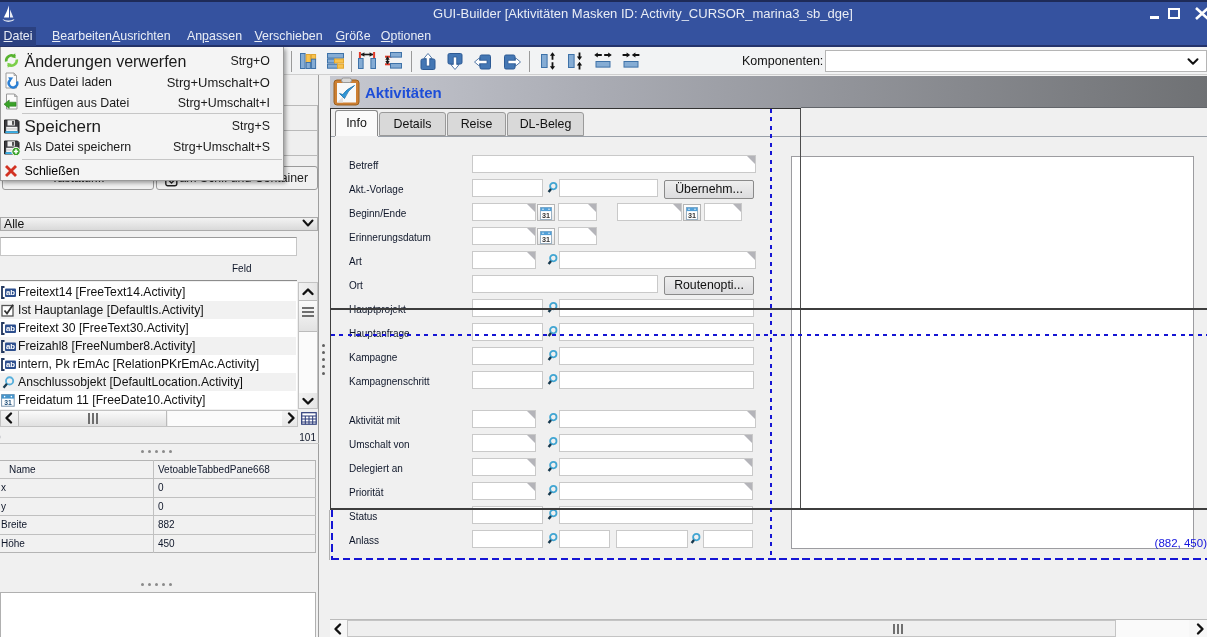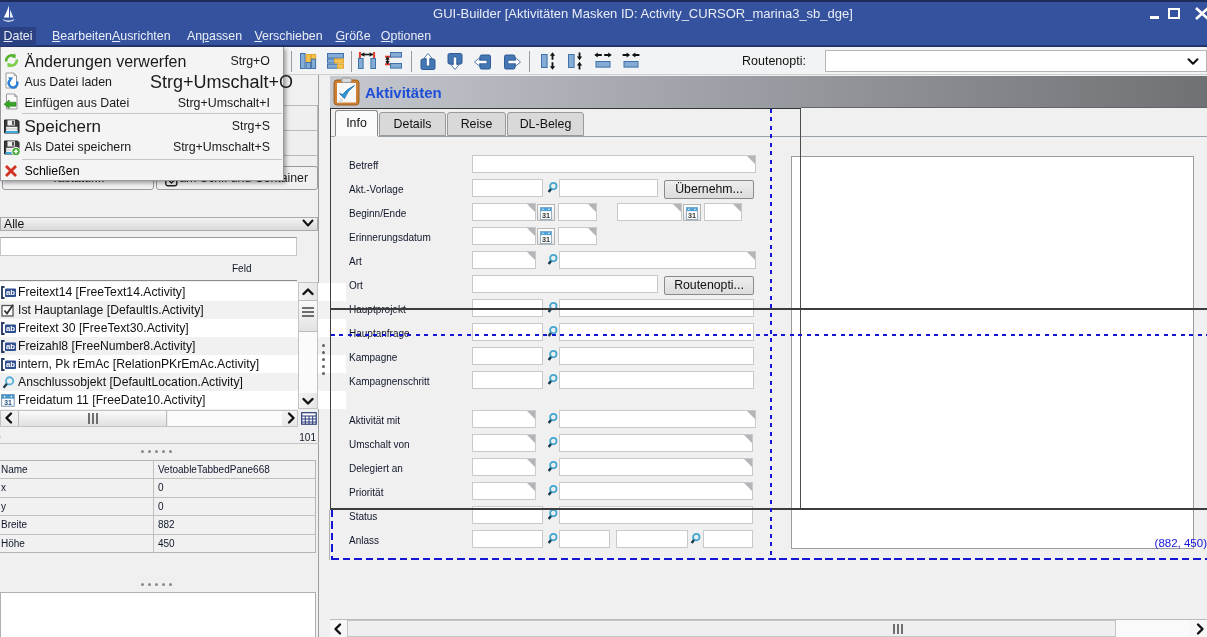--- a/index.html
+++ b/index.html
@@ -4,21 +4,21 @@
 *{margin:0;padding:0;box-sizing:border-box}
 html,body{width:1207px;height:637px;overflow:hidden}
 body{font-family:"Liberation Sans",sans-serif;background:#f0f0f0;position:relative}
 .ab{position:absolute}
 .lb{position:absolute;font-size:10px;color:#0f172a;line-height:15px;white-space:nowrap}
 .f{position:absolute;height:18px;background:#fff;border:1px solid #c9c9c9}
 .f b{position:absolute;right:0;top:0;width:8px;height:8px;background:#b4b4b9;clip-path:polygon(0 0,100% 0,100% 100%)}
 .btn{position:absolute;height:19px;border:1px solid #8a8a8a;border-radius:2px;background:linear-gradient(#eeeeee,#dcdcde);font-size:12.3px;text-align:center;line-height:16px;color:#101010}
 .calb{position:absolute;width:18px;height:17px;border:1px solid #b5b5b5;background:linear-gradient(#fff,#e6e6e6)}
 svg{position:absolute;overflow:visible}
-.row{position:absolute;left:0;width:346px;height:18px;font-size:12.2px;line-height:18px;white-space:nowrap;color:#111}
+.row{position:absolute;left:0;width:296px;height:18px;font-size:12.2px;line-height:18px;white-space:nowrap;color:#111}
 .row span{position:absolute;left:18px;top:0}
 </style></head><body>
 
 <div class="ab" style="left:0;top:0;width:1207px;height:27px;background:#35529f"></div>
 <div class="ab" style="left:0;top:0;width:1207px;height:2px;background:#1e2b58"></div>
 <svg style="left:1px;top:4px" width="16" height="19" viewBox="0 0 16 19">
 <path d="M8 1.5 L8 13.5 L2.8 13.5 Q5.8 8 8 1.5 Z" fill="#fff"></path>
 <path d="M9 5.5 L9 13.5 L12.3 13.5 Q10.8 9.5 9 5.5 Z" fill="#e8ecf4"></path>
 <path d="M1.5 15 Q7 18 13.5 15 L12.3 16.8 Q7 19 3 16.8 Z" fill="#dde3ef"></path>
 </svg>
@@ -101,21 +101,21 @@
 <svg style="left:594px;top:52px" width="18" height="17">
 <rect x="2" y="9.5" width="14" height="5.6" fill="#85acd4" stroke="#3e72a8"></rect>
 <path d="M0.2 3 l3.6 -2.6 v1.7 h4 v1.8 h-4 v1.7 Z" fill="#111"></path>
     <path d="M17.8 3 l-3.6 -2.6 v1.7 h-4 v1.8 h4 v1.7 Z" fill="#111"></path>
 </svg>
 <svg style="left:622px;top:52px" width="18" height="17">
 <rect x="2" y="9.5" width="14" height="5.6" fill="#85acd4" stroke="#3e72a8"></rect>
 <path d="M8.2 3 l-3.6 -2.6 v1.7 h-4 v1.8 h4 v1.7 Z" fill="#111"></path>
     <path d="M9.8 3 l3.6 -2.6 v1.7 h4 v1.8 h-4 v1.7 Z" fill="#111"></path>
 </svg>
-<div class="ab" style="left:742px;top:54px;font-size:12.5px;color:#111">Routenopti:</div>
+<div class="ab" style="left:742px;top:54px;font-size:12.5px;color:#111">Komponenten:</div>
 <div class="ab" style="left:825px;top:50px;width:382px;height:22px;background:#fff;border:1px solid #b5b5b5"></div>
 <svg style="left:1187px;top:58px" width="12" height="7" viewBox="0 0 12 7">
 <path d="M1.5 1.2 L6 5.8 L10.5 1.2" fill="none" stroke="#111" stroke-width="2" stroke-linecap="round" stroke-linejoin="round"></path>
 </svg>
 <div class="ab" style="left:0;top:75px;width:319px;height:562px;background:#f0f0f0;border-right:1px solid #9e9e9e"></div>
 <div class="ab" style="left:240px;top:105px;width:78px;height:26px;background:#efefef;border:1px solid #b9b9b9"></div>
 <div class="ab" style="left:240px;top:130px;width:78px;height:26px;background:#efefef;border:1px solid #b9b9b9"></div>
 <div class="ab" style="left:240px;top:155px;width:78px;height:26px;background:#efefef;border:1px solid #b9b9b9"></div>
 <div class="ab" style="left:2px;top:166px;width:152px;height:24px;background:#f0f0f0;border:1px solid #9a9a9a;border-radius:3px;font-size:12.3px;text-align:center;line-height:23px;color:#222">Tastatur...</div>
 <div class="ab" style="left:156px;top:166px;width:162px;height:24px;background:#f0f0f0;border:1px solid #9a9a9a;border-radius:3px;font-size:12.3px;text-align:right;line-height:23px;color:#222;padding-right:9px">am Schl. und Container</div>
@@ -217,21 +217,21 @@
 </svg>
 <div class="ab lb" style="left:-5px;top:430px">0</div>
 <div class="ab lb" style="left:280px;top:430px;width:36px;text-align:right">101</div>
 <div class="ab" style="left:0;top:443px;width:319px;height:1px;background:#c4c4c4"></div>
 <div class="ab" style="left:141px;top:450px;width:3px;height:3px;border-radius:50%;background:#8a8a8a"></div>
 <div class="ab" style="left:148px;top:450px;width:3px;height:3px;border-radius:50%;background:#8a8a8a"></div>
 <div class="ab" style="left:155px;top:450px;width:3px;height:3px;border-radius:50%;background:#8a8a8a"></div>
 <div class="ab" style="left:162px;top:450px;width:3px;height:3px;border-radius:50%;background:#8a8a8a"></div>
 <div class="ab" style="left:169px;top:450px;width:3px;height:3px;border-radius:50%;background:#8a8a8a"></div>
 <div class="ab" style="left:0;top:460px;width:316px;height:93px;border:1px solid #b4b4b4;border-left:none;background:#f1f1f1"></div>
-<div class="ab lb" style="left:1px;top:462px">Name</div>
+<div class="ab lb" style="left:9px;top:462px">Name</div>
 <div class="ab lb" style="left:158px;top:462px">VetoableTabbedPane668</div>
 <div class="ab" style="left:0;top:478px;width:316px;height:1px;background:#c0c0c0"></div>
 <div class="ab lb" style="left:1px;top:480.4px">x</div>
 <div class="ab lb" style="left:158px;top:480.4px">0</div>
 <div class="ab" style="left:0;top:497px;width:316px;height:1px;background:#c0c0c0"></div>
 <div class="ab lb" style="left:1px;top:498.79999999999995px">y</div>
 <div class="ab lb" style="left:158px;top:498.79999999999995px">0</div>
 <div class="ab" style="left:0;top:515px;width:316px;height:1px;background:#c0c0c0"></div>
 <div class="ab lb" style="left:1px;top:517.1999999999999px">Breite</div>
 <div class="ab lb" style="left:158px;top:517.1999999999999px">882</div>
@@ -449,21 +449,21 @@
 <div class="ab" style="left:897px;top:624px;width:1.6px;height:10px;background:#707070"></div>
 <div class="ab" style="left:901px;top:624px;width:1.6px;height:10px;background:#707070"></div>
 <div class="ab" style="left:1116px;top:620px;width:73px;height:17px;background:#fafafa"></div>
 <svg style="left:1196px;top:623px" width="8" height="12">
     <path d="M2 1.5 L6.5 6 L2 10.5" fill="none" stroke="#111" stroke-width="2.4" stroke-linecap="round" stroke-linejoin="round"></path>
   </svg>
 <div class="ab" style="left:0;top:47px;width:284px;height:134px;background:#f4f4f4;border:1px solid #9a9a9a;border-top:none;box-shadow:2px 2px 4px rgba(0,0,0,0.35)"></div>
 <div class="ab" style="left:24.5px;top:53.5px;font-size:16px;color:#1a1a1a;line-height:15px;white-space:nowrap">Änderungen verwerfen</div>
 <div class="ab" style="left:150px;top:53.5px;width:120px;text-align:right;font-size:12.4px;color:#1a1a1a;line-height:15px">Strg+O</div>
 <div class="ab" style="left:24.5px;top:74.5px;font-size:12.4px;color:#1a1a1a;line-height:15px;white-space:nowrap">Aus Datei laden</div>
-<div class="ab" style="left:150px;top:74.5px;width:120px;text-align:right;font-size:18px;color:#1a1a1a;line-height:15px">Strg+Umschalt+O</div>
+<div class="ab" style="left:150px;top:74.5px;width:120px;text-align:right;font-size:13px;color:#1a1a1a;line-height:15px">Strg+Umschalt+O</div>
 <div class="ab" style="left:24.5px;top:95.5px;font-size:12.4px;color:#1a1a1a;line-height:15px;white-space:nowrap">Einfügen aus Datei</div>
 <div class="ab" style="left:150px;top:95.5px;width:120px;text-align:right;font-size:12.4px;color:#1a1a1a;line-height:15px">Strg+Umschalt+I</div>
 <div class="ab" style="left:22px;top:113px;width:260px;height:1px;background:#c6c6c6"></div>
 <div class="ab" style="left:24.5px;top:119px;font-size:17px;color:#1a1a1a;line-height:15px;white-space:nowrap">Speichern</div>
 <div class="ab" style="left:150px;top:119px;width:120px;text-align:right;font-size:12.4px;color:#1a1a1a;line-height:15px">Strg+S</div>
 <div class="ab" style="left:24.5px;top:140px;font-size:12.4px;color:#1a1a1a;line-height:15px;white-space:nowrap">Als Datei speichern</div>
 <div class="ab" style="left:150px;top:140px;width:120px;text-align:right;font-size:12.4px;color:#1a1a1a;line-height:15px">Strg+Umschalt+S</div>
 <div class="ab" style="left:22px;top:158.5px;width:260px;height:1px;background:#c6c6c6"></div>
 <div class="ab" style="left:24.5px;top:164px;font-size:12.4px;color:#000000;line-height:15px;white-space:nowrap">Schließen</div>
 <svg style="left:3px;top:52px" width="17" height="17" viewBox="0 0 17 17">

